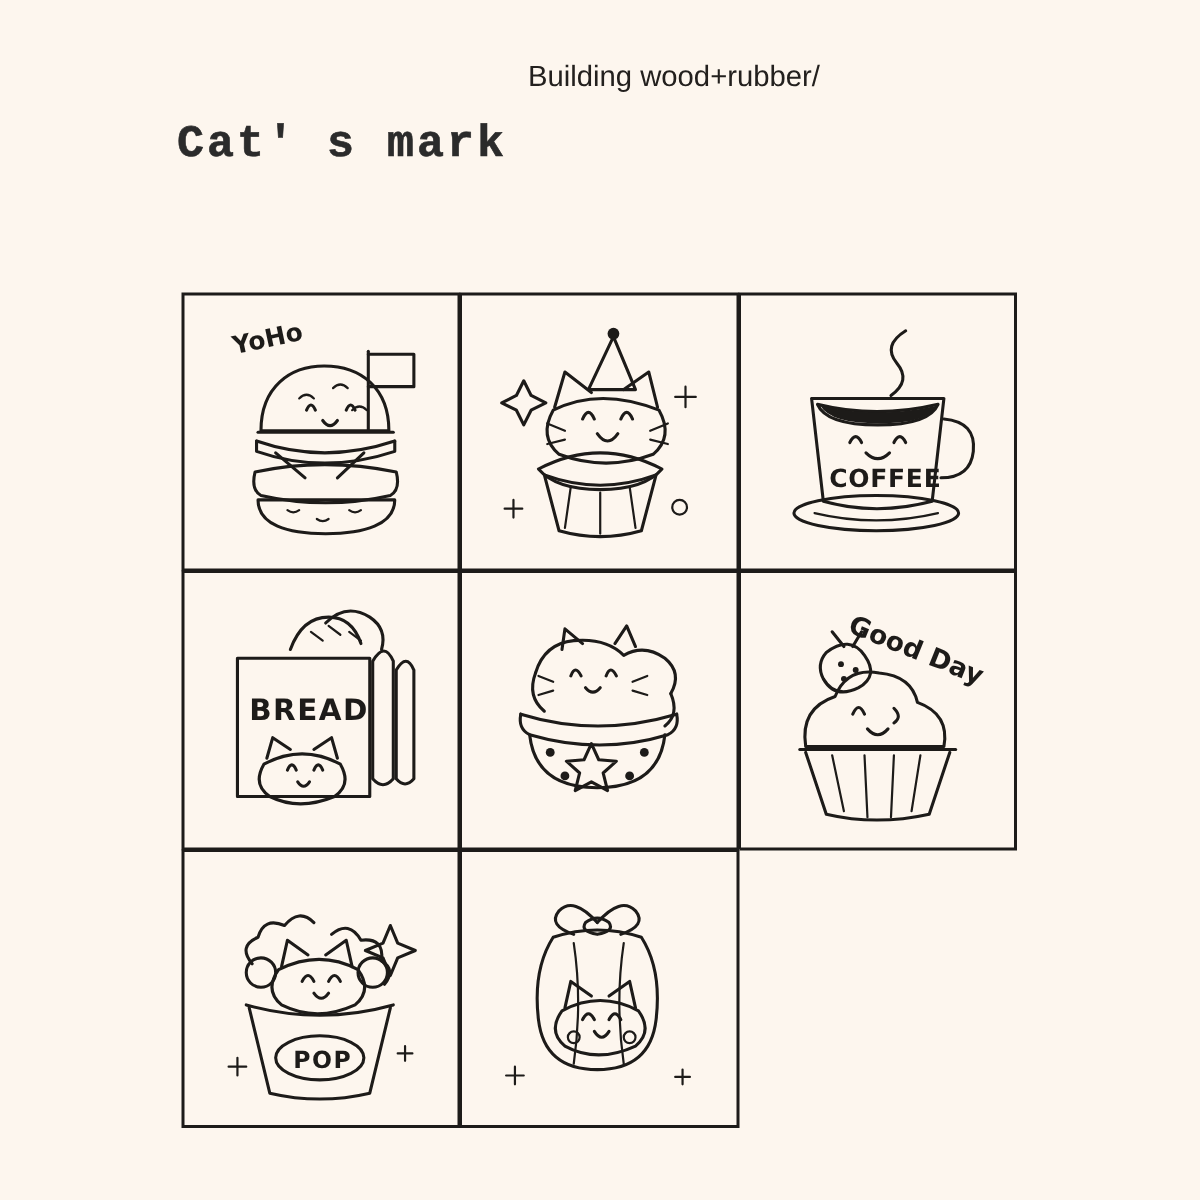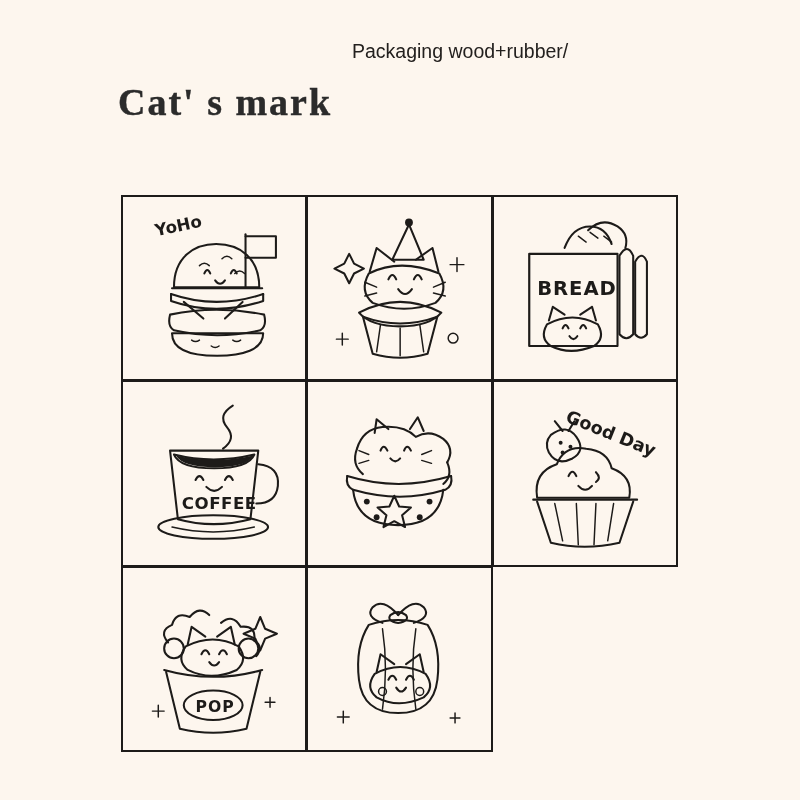--- a/index.html
+++ b/index.html
@@ -16,25 +16,25 @@
     width: 800px;
     height: 800px;
     background: #fdf6ee;
   }
 
   
   .brand-title {
     position: absolute;
     left: 118px;
     top: 80px;
-    font-size: 38px;
+    font-size: 30px;
     font-weight: bold;
     letter-spacing: 2px;
     color: #2b2b2b;
-    font-family: Liberation Serif, serif;
+    font-family: Liberation Mono, monospace;
     -webkit-text-stroke: 0.4px #2b2b2b;
   }
   .spec-block {
     position: absolute;
     left: 352px;
     top: 36px;
     font-size: 19.5px;
     line-height: 30px;
     color: #23201e;
     font-family: "Liberation Sans", sans-serif;
@@ -71,21 +71,21 @@
   }
 </style>
 </head>
 <body>
 
 <div class="page">
 
   <div class="brand-title">Cat' s mark</div>
 
   <div class="spec-block">
-    <div class="spec-line">Packaging wood+rubber/</div>
+    <div class="spec-line">Building wood+rubber/</div>
   </div>
 
   <div class="grid">
 
     <div class="cell">
       <svg viewBox="0 0 186 186">
         <text class="label-text" x="34" y="40" font-size="17" transform="rotate(-12 34 40)">YoHo</text>
 
         <path class="ink" d="M125 38 L125 92"></path>
         <path class="ink" d="M125 40 L156 40 L156 62 L125 62"></path>
@@ -130,20 +130,43 @@
         <path class="ink" d="M82 84 q4 -9 8 0"></path>
         <path class="ink" d="M108 84 q4 -9 8 0"></path>
         <path class="ink" d="M92 94 q7 10 14 0"></path>
         <path class="ink-thin" d="M70 92 l-12 -5 M70 98 l-12 3"></path>
         <path class="ink-thin" d="M128 92 l12 -5 M128 98 l12 3"></path>
 
         <path class="ink" d="M52 118 q42 -22 84 0 q-12 14 -42 14 q-30 0 -42 -14Z"></path>
 
         <path class="ink" d="M56 122 q38 14 76 0 l-10 38 q-28 8 -56 0Z"></path>
         <path class="ink-thin" d="M74 130 L70 158 M94 134 L94 162 M114 130 L118 158"></path>
+      </svg>
+    </div>
+
+    <div class="cell">
+      <svg viewBox="0 0 186 186">
+
+        <path class="ink" d="M112 24 q-16 10 -6 22 q10 12 -4 22"></path>
+
+        <path class="ink" d="M48 70 L138 70 L130 140 q-38 10 -74 0 Z"></path>
+
+        <path class="ink" d="M52 74 q40 10 82 0 q-6 14 -41 14 q-35 0 -41 -14Z"></path>
+        <path class="ink-fill" d="M54 75 q39 9 79 0 q-6 12 -39 12 q-33 0 -40 -12Z"></path>
+
+        <path class="ink" d="M74 100 q4 -8 8 0"></path>
+        <path class="ink" d="M104 100 q4 -8 8 0"></path>
+        <path class="ink" d="M85 107 q8 8 16 0"></path>
+
+        <text class="label-text" x="60" y="130" font-size="17" letter-spacing="0.5">COFFEE</text>
+
+        <path class="ink" d="M138 84 q22 2 20 22 q-2 18 -22 18"></path>
+
+        <ellipse class="ink" cx="92" cy="148" rx="56" ry="12"></ellipse>
+        <path class="ink-thin" d="M50 148 q42 10 84 0"></path>
       </svg>
     </div>
 
     <div class="cell">
       <svg viewBox="0 0 186 186">
 
         <path class="ink" d="M72 52 q8 -22 26 -22 q16 0 22 18"></path>
         <path class="ink" d="M96 34 q14 -14 30 -4 q12 8 8 22"></path>
         <path class="ink-thin" d="M86 40 l8 6 M98 36 l8 6 M112 40 l8 6"></path>
 
@@ -154,43 +177,20 @@
         <path class="ink-thin" d="M36 58 L36 152"></path>
 
         <text class="label-text" x="44" y="100" font-size="20" letter-spacing="1">BREAD</text>
 
         <path class="ink" d="M56 126 L60 112 L72 120"></path>
         <path class="ink" d="M104 126 L100 112 L88 120"></path>
         <path class="ink" d="M54 130 q26 -14 52 0 q8 14 -4 22 q-24 10 -44 0 q-12 -8 -4 -22Z"></path>
         <path class="ink" d="M70 134 q3 -7 6 0"></path>
         <path class="ink" d="M88 134 q3 -7 6 0"></path>
         <path class="ink" d="M77 142 q4 6 8 0"></path>
-      </svg>
-    </div>
-
-    <div class="cell">
-      <svg viewBox="0 0 186 186">
-
-        <path class="ink" d="M112 24 q-16 10 -6 22 q10 12 -4 22"></path>
-
-        <path class="ink" d="M48 70 L138 70 L130 140 q-38 10 -74 0 Z"></path>
-
-        <path class="ink" d="M52 74 q40 10 82 0 q-6 14 -41 14 q-35 0 -41 -14Z"></path>
-        <path class="ink-fill" d="M54 75 q39 9 79 0 q-6 12 -39 12 q-33 0 -40 -12Z"></path>
-
-        <path class="ink" d="M74 100 q4 -8 8 0"></path>
-        <path class="ink" d="M104 100 q4 -8 8 0"></path>
-        <path class="ink" d="M85 107 q8 8 16 0"></path>
-
-        <text class="label-text" x="60" y="130" font-size="17" letter-spacing="0.5">COFFEE</text>
-
-        <path class="ink" d="M138 84 q22 2 20 22 q-2 18 -22 18"></path>
-
-        <ellipse class="ink" cx="92" cy="148" rx="56" ry="12"></ellipse>
-        <path class="ink-thin" d="M50 148 q42 10 84 0"></path>
       </svg>
     </div>
 
     <div class="cell">
       <svg viewBox="0 0 186 186">
 
         <path class="ink" d="M50 68 q6 -20 26 -22 q22 -2 34 10 q14 -8 28 2 q12 10 4 24"></path>
         <path class="ink" d="M50 68 q-6 16 6 26"></path>
         <path class="ink" d="M142 82 q6 14 -4 22"></path>
 

